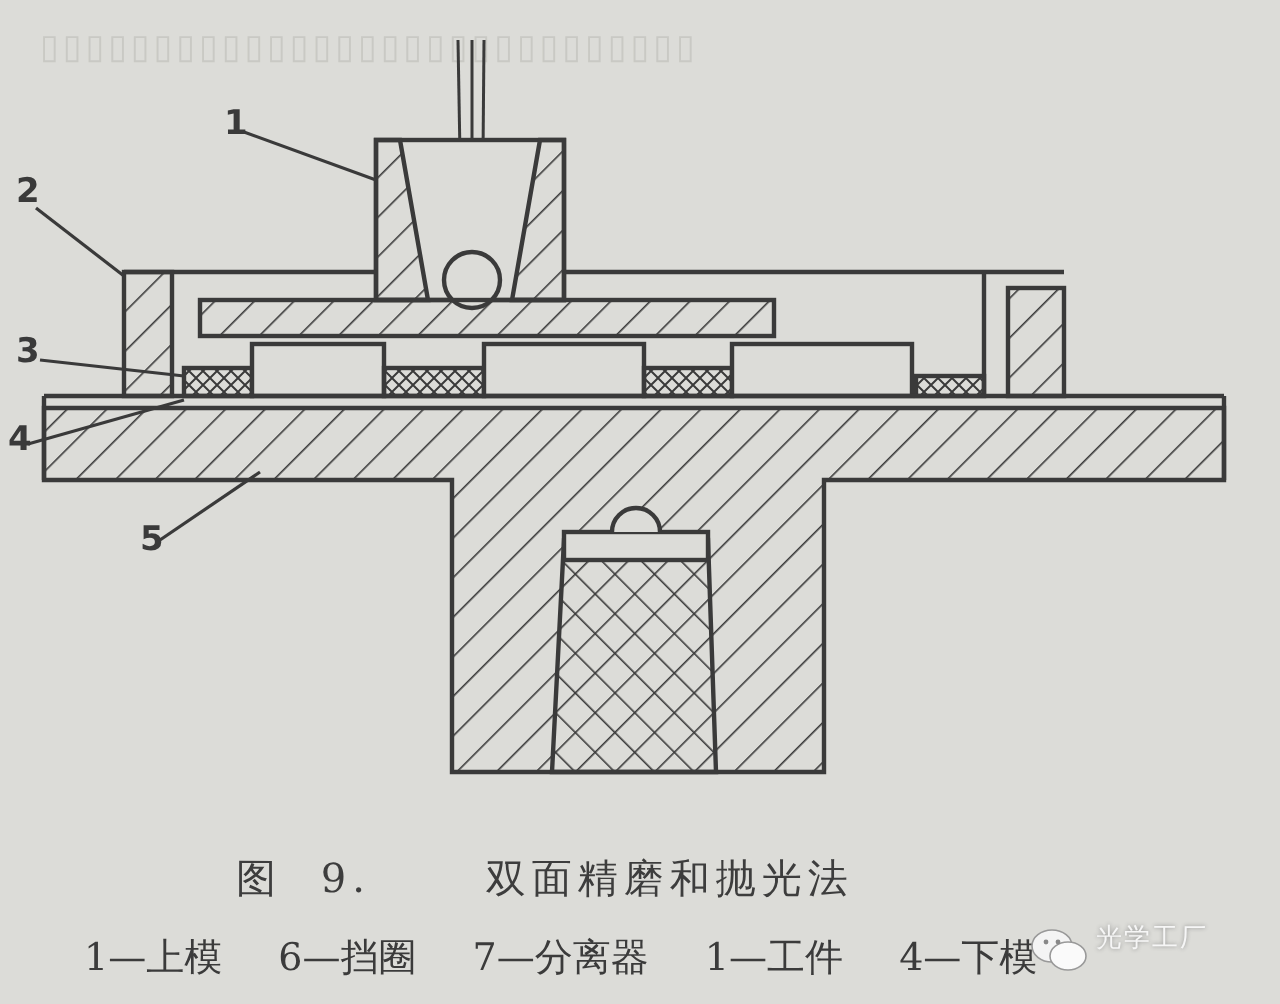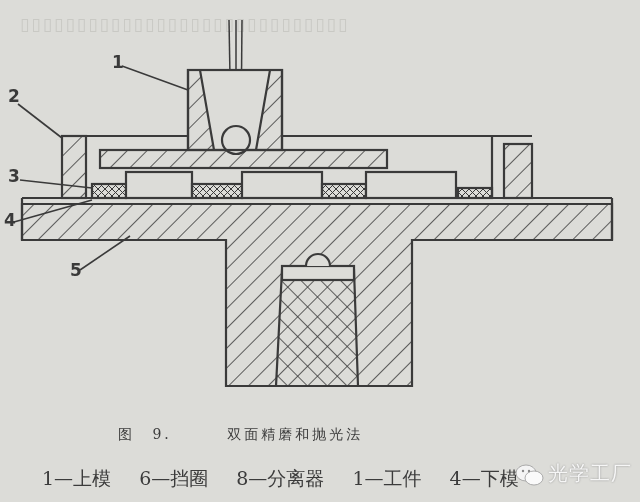--- a/index.html
+++ b/index.html
@@ -1,25 +1,25 @@
 <!DOCTYPE html>
 <html><head>
 <meta charset="utf-8">
 <style>
   html,body{margin:0;padding:0;}
   body{width:640px;height:502px;background:#dcdcd8;overflow:hidden;position:relative;font-family:"DejaVu Serif",serif;}
   .page{position:absolute;left:0;top:0;width:640px;height:502px;background:#dcdcd8;}
   .ghost{position:absolute;color:#c9c9c4;font-size:17px;letter-spacing:2px;white-space:nowrap;}
   svg.fig{position:absolute;left:0;top:0;}
   .lbl{position:absolute;font-family:"DejaVu Sans",sans-serif;font-weight:bold;color:#3a3a3a;font-size:17px;}
-  .caption{position:absolute;left:118px;top:426px;width:420px;font-size:14px;color:#3d3d3d;letter-spacing:3px;white-space:nowrap;}
+  .caption{position:absolute;left:118px;top:426px;width:420px;font-size:20px;color:#3d3d3d;letter-spacing:3px;white-space:nowrap;}
   .caption .num{margin-left:10px;margin-right:48px;}
   .legend{position:absolute;left:42px;top:466px;font-size:19px;color:#3b3b3b;white-space:nowrap;}
   .legend span{margin-right:22px;}
-  .wm{position:absolute;left:548px;top:460px;font-family:"DejaVu Sans",sans-serif;color:#f6f6f6;font-size:20px;letter-spacing:1px;text-shadow:0 0 2px #888;}
+  .wm{position:absolute;left:548px;top:460px;font-family:"DejaVu Sans",sans-serif;color:#f6f6f6;font-size:13px;letter-spacing:1px;text-shadow:0 0 2px #888;}
   .wm-icon{position:absolute;left:515px;top:462px;width:30px;height:26px;}
 </style>
 </head>
 <body>
 
 <div class="page">
 
   <div class="ghost" style="left:20px;top:14px;">▯▯▯▯▯▯▯▯▯▯▯▯▯▯▯▯▯▯▯▯▯▯▯▯▯▯▯▯▯</div>
 
   <svg class="fig" width="640" height="420" viewBox="0 0 640 420">
@@ -89,21 +89,21 @@
 
   <div class="caption">
     <span>图</span>
     <span class="num">9.</span>
     <span>双面精磨和抛光法</span>
   </div>
 
   <div class="legend">
     <span>1—上模</span>
     <span>6—挡圈</span>
-    <span>8—分离器</span>
+    <span>7—分离器</span>
     <span>1—工件</span>
     <span>4—下模</span>
   </div>
 
   <svg class="wm-icon" viewBox="0 0 30 26">
     <ellipse cx="11" cy="11" rx="10" ry="8" fill="#f4f4f4" stroke="#999" stroke-width="0.8"></ellipse>
     <ellipse cx="19" cy="16" rx="9" ry="7" fill="#fafafa" stroke="#999" stroke-width="0.8"></ellipse>
     <circle cx="8" cy="9" r="1.2" fill="#888"></circle>
       <circle cx="14" cy="9" r="1.2" fill="#888"></circle>
   </svg>

